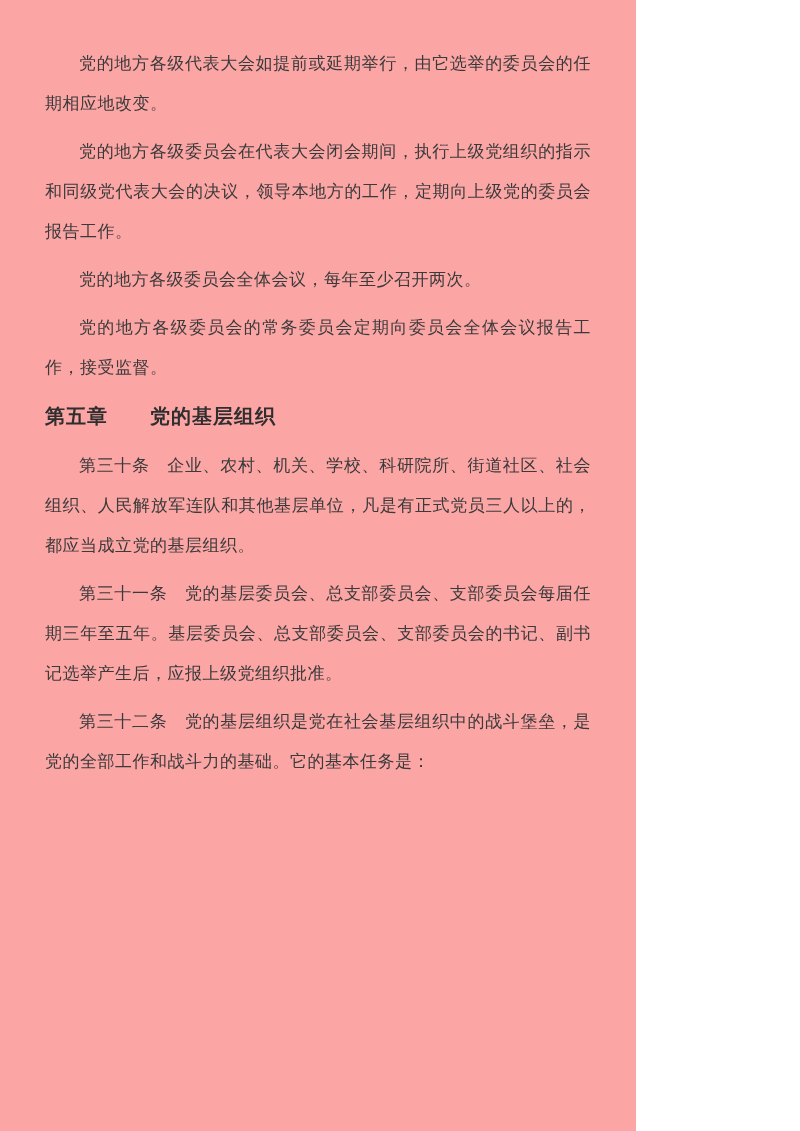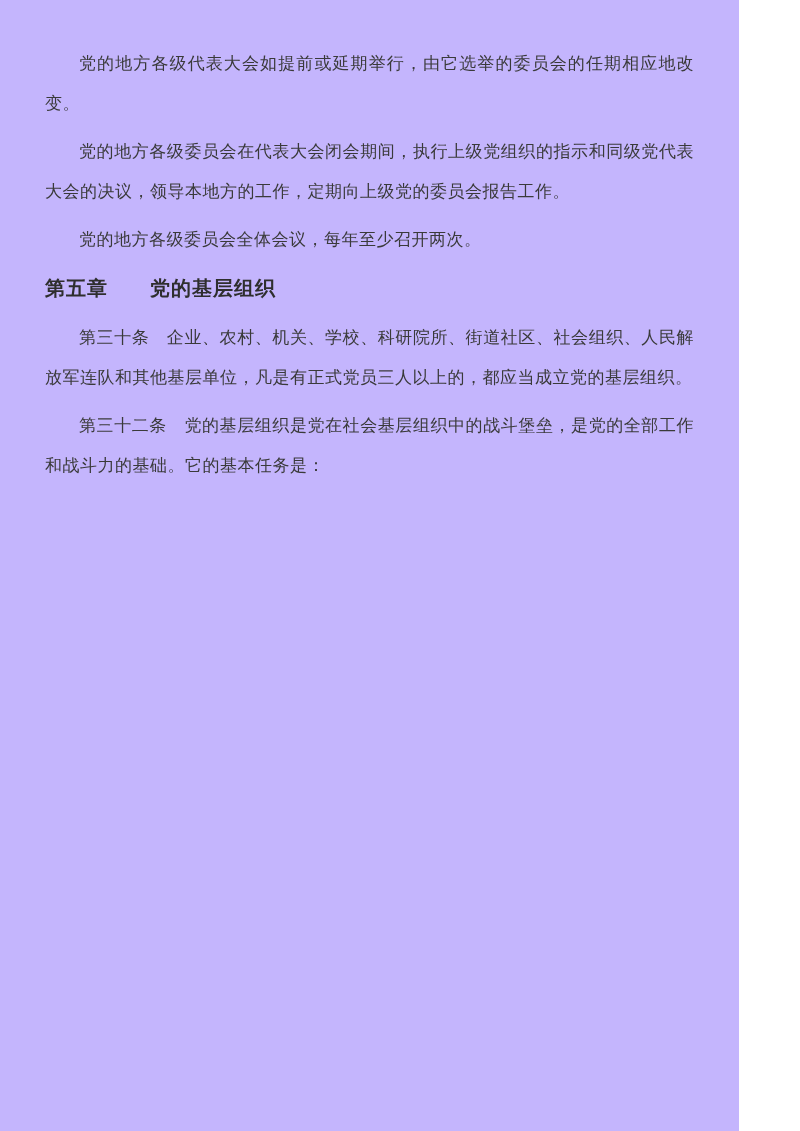--- a/index.html
+++ b/index.html
@@ -8,23 +8,23 @@
     background: #ffffff;
   }
   body {
     width: 800px;
     height: 1131px;
     overflow: hidden;
     font-family: "Liberation Sans", sans-serif;
   }
   .page {
     box-sizing: border-box;
-    width: 739px;
+    width: 636px;
     height: 1131px;
-    background: #c4b5fd;
+    background: #fca5a5;
     padding: 44px 45px 0 45px;
     color: #3a3a3a;
   }
   .para {
     margin: 0 0 8px 0;
     font-size: 17px;
     line-height: 40px;
     text-align: justify;
     text-indent: 2em;
     letter-spacing: 0.5px;
@@ -39,16 +39,18 @@
     color: #2e2e2e;
   }
 </style>
 </head>
 <body>
 
 <div class="page">
   <p class="para">党的地方各级代表大会如提前或延期举行，由它选举的委员会的任期相应地改变。</p>
   <p class="para">党的地方各级委员会在代表大会闭会期间，执行上级党组织的指示和同级党代表大会的决议，领导本地方的工作，定期向上级党的委员会报告工作。</p>
   <p class="para">党的地方各级委员会全体会议，每年至少召开两次。</p>
+  <p class="para">党的地方各级委员会的常务委员会定期向委员会全体会议报告工作，接受监督。</p>
   <h2 class="chapter-heading">第五章　　党的基层组织</h2>
   <p class="para">第三十条　企业、农村、机关、学校、科研院所、街道社区、社会组织、人民解放军连队和其他基层单位，凡是有正式党员三人以上的，都应当成立党的基层组织。</p>
+  <p class="para">第三十一条　党的基层委员会、总支部委员会、支部委员会每届任期三年至五年。基层委员会、总支部委员会、支部委员会的书记、副书记选举产生后，应报上级党组织批准。</p>
   <p class="para">第三十二条　党的基层组织是党在社会基层组织中的战斗堡垒，是党的全部工作和战斗力的基础。它的基本任务是：</p>
 </div>
 
 </body></html>

